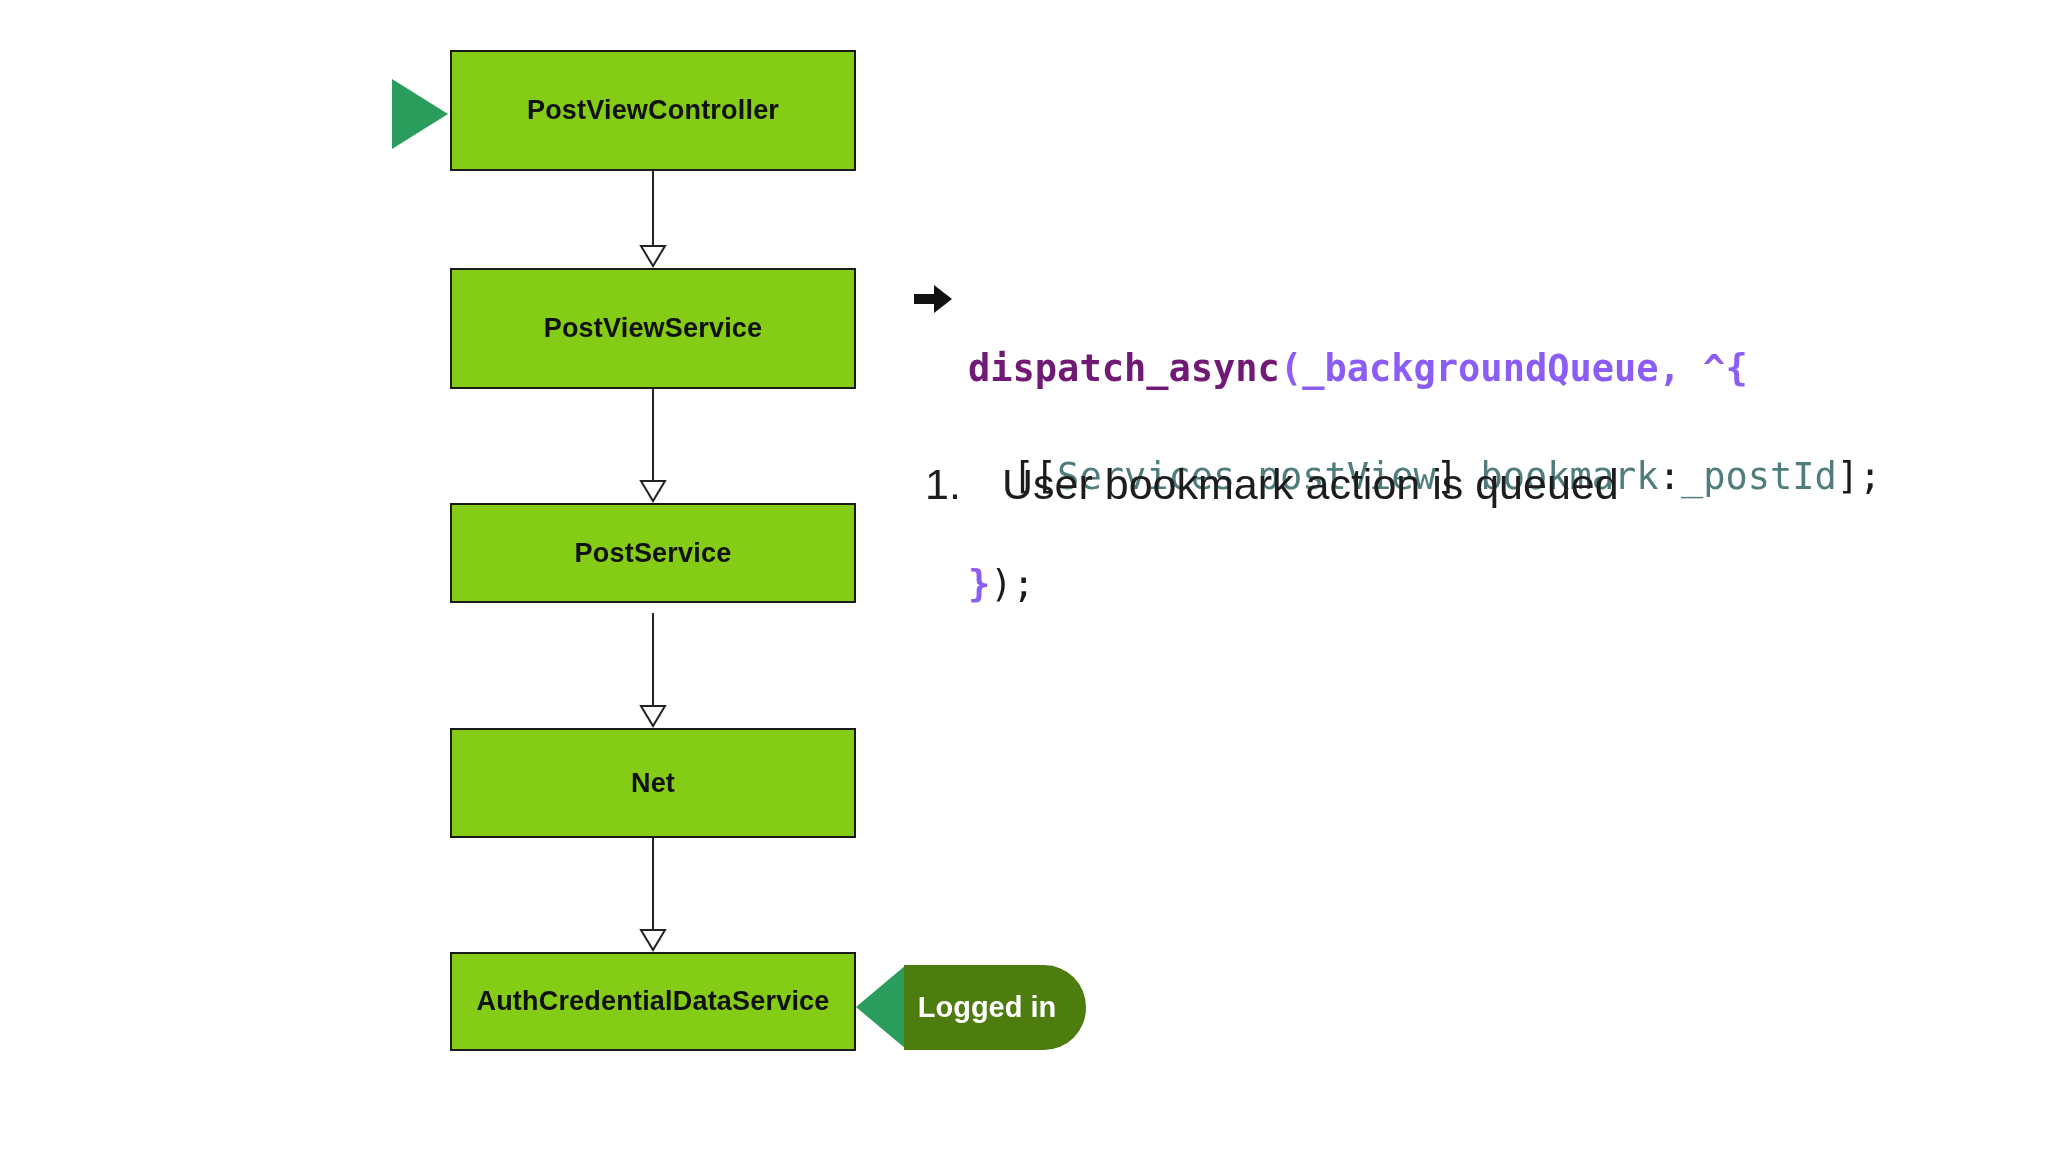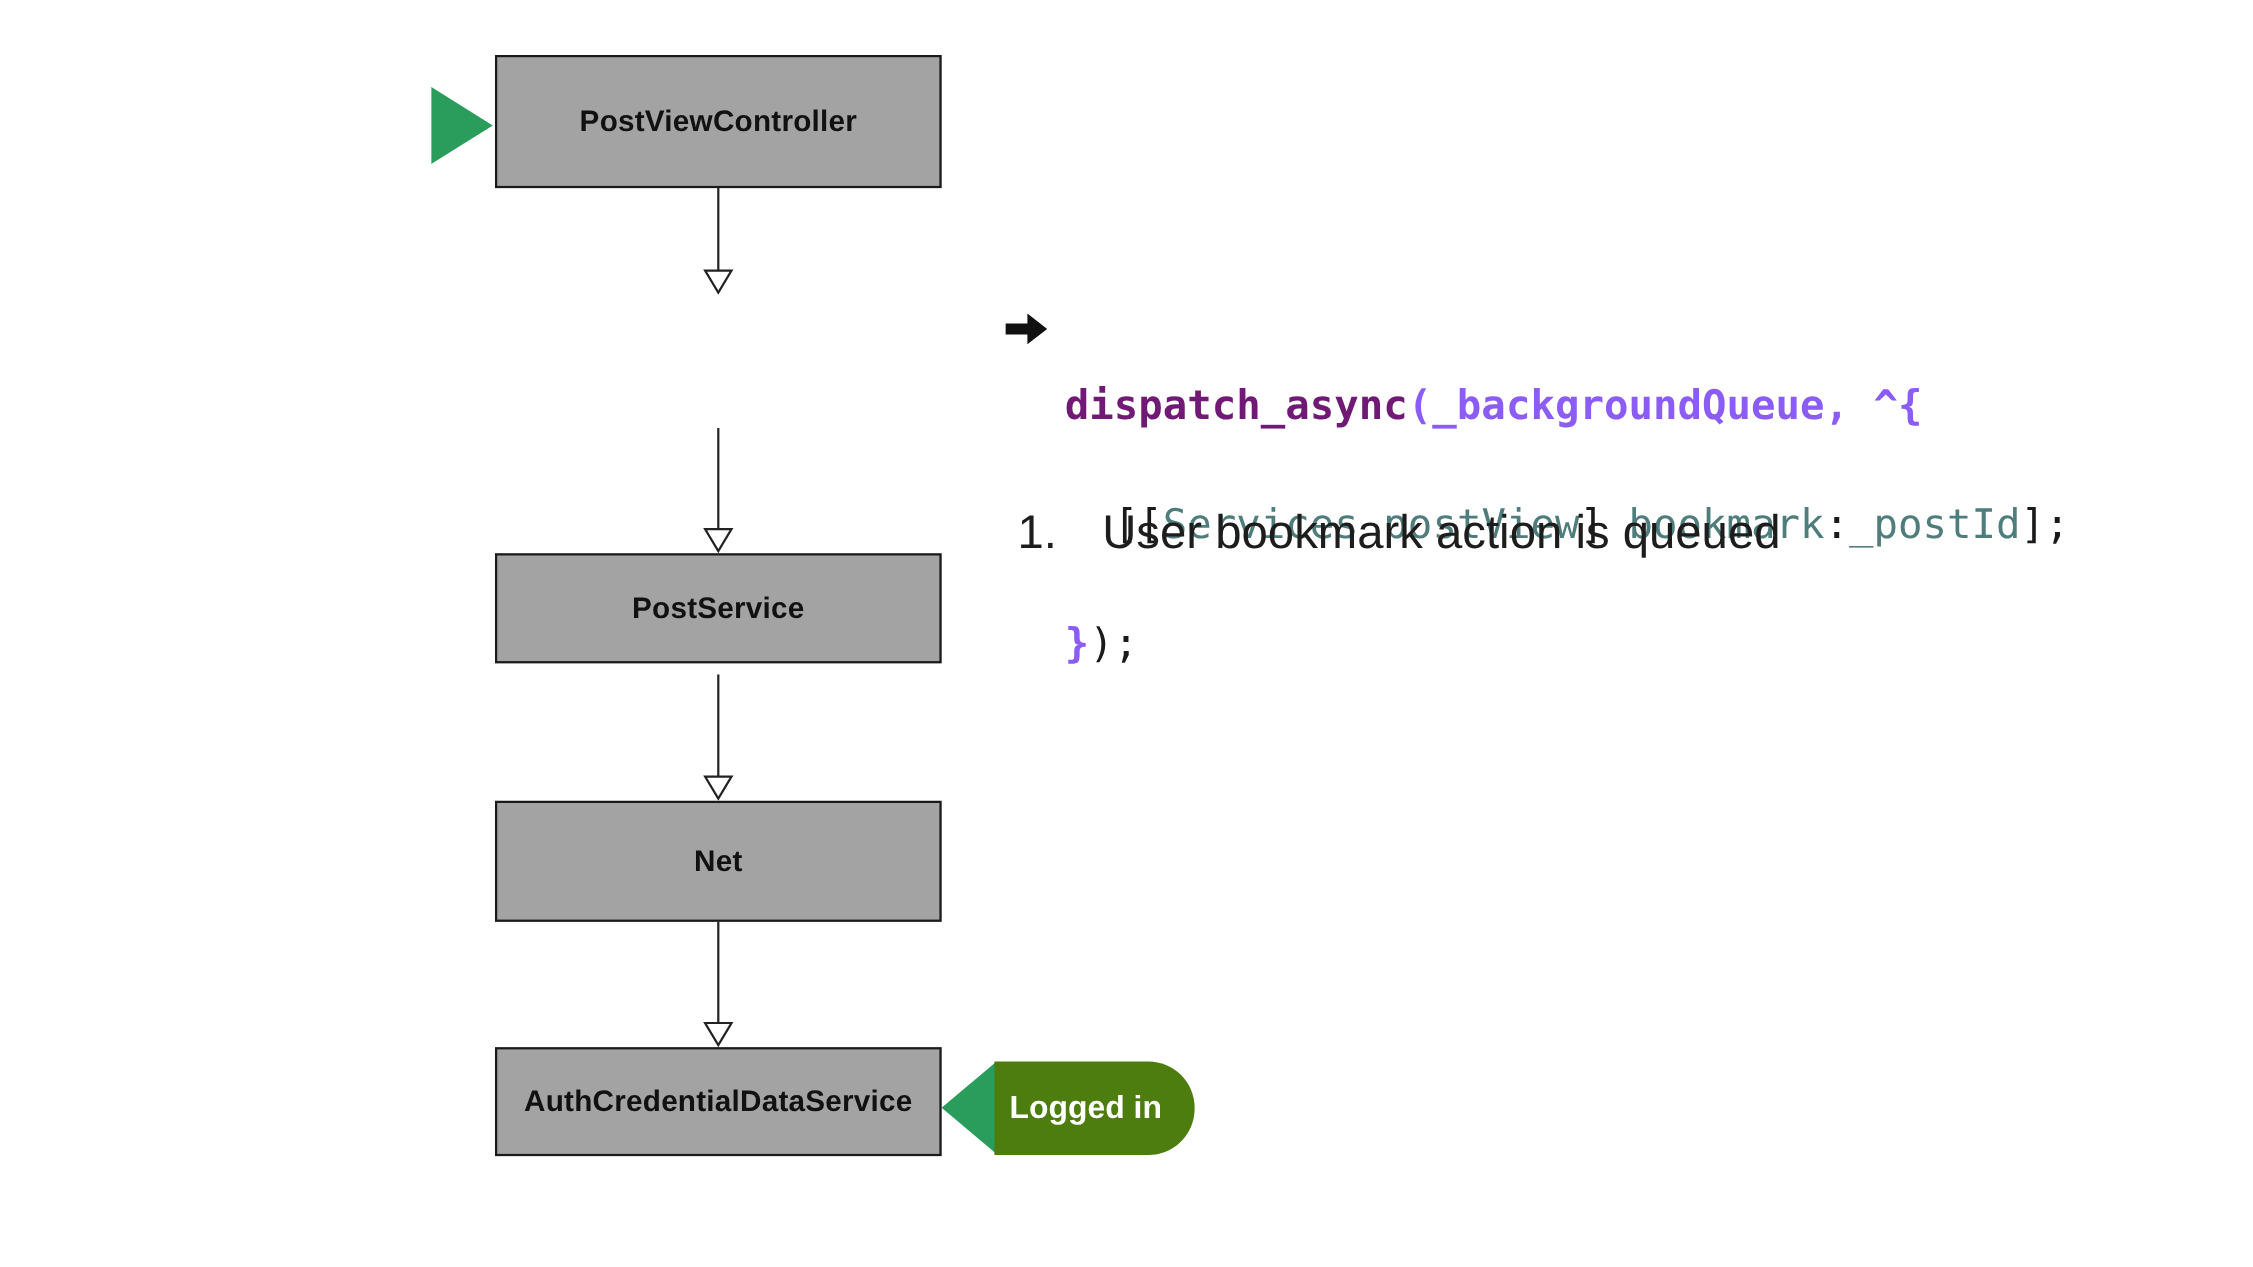--- a/index.html
+++ b/index.html
@@ -16,21 +16,21 @@
     overflow: hidden;
   }
 
   
   .box {
     position: absolute;
     left: 450px;
     width: 406px;
     box-sizing: border-box;
     border: 2px solid #1a1a1a;
-    background: #a3a3a3;
+    background: #84cc16;
     display: flex;
     align-items: center;
     justify-content: center;
   }
   .box-label {
     font-weight: bold;
     font-size: 27px;
     color: #111111;
     letter-spacing: 0.2px;
     white-space: nowrap;
@@ -129,20 +129,23 @@
 
 <div class="stage">
 
   <svg class="marker" width="58" height="70" viewBox="0 0 58 70">
     <polygon points="0,0 0,70 56,35" fill="#2a9d5c"></polygon>
   </svg>
 
   <div class="box" style="top:50px;height:121px">
     <span class="box-label">PostViewController</span>
   </div>
+  <div class="box" style="top:268px;height:121px">
+    <span class="box-label">PostViewService</span>
+  </div>
   <div class="box" style="top:503px;height:100px">
     <span class="box-label">PostService</span>
   </div>
   <div class="box" style="top:728px;height:110px">
     <span class="box-label">Net</span>
   </div>
   <div class="box" style="top:952px;height:99px">
     <span class="box-label">AuthCredentialDataService</span>
   </div>
 

